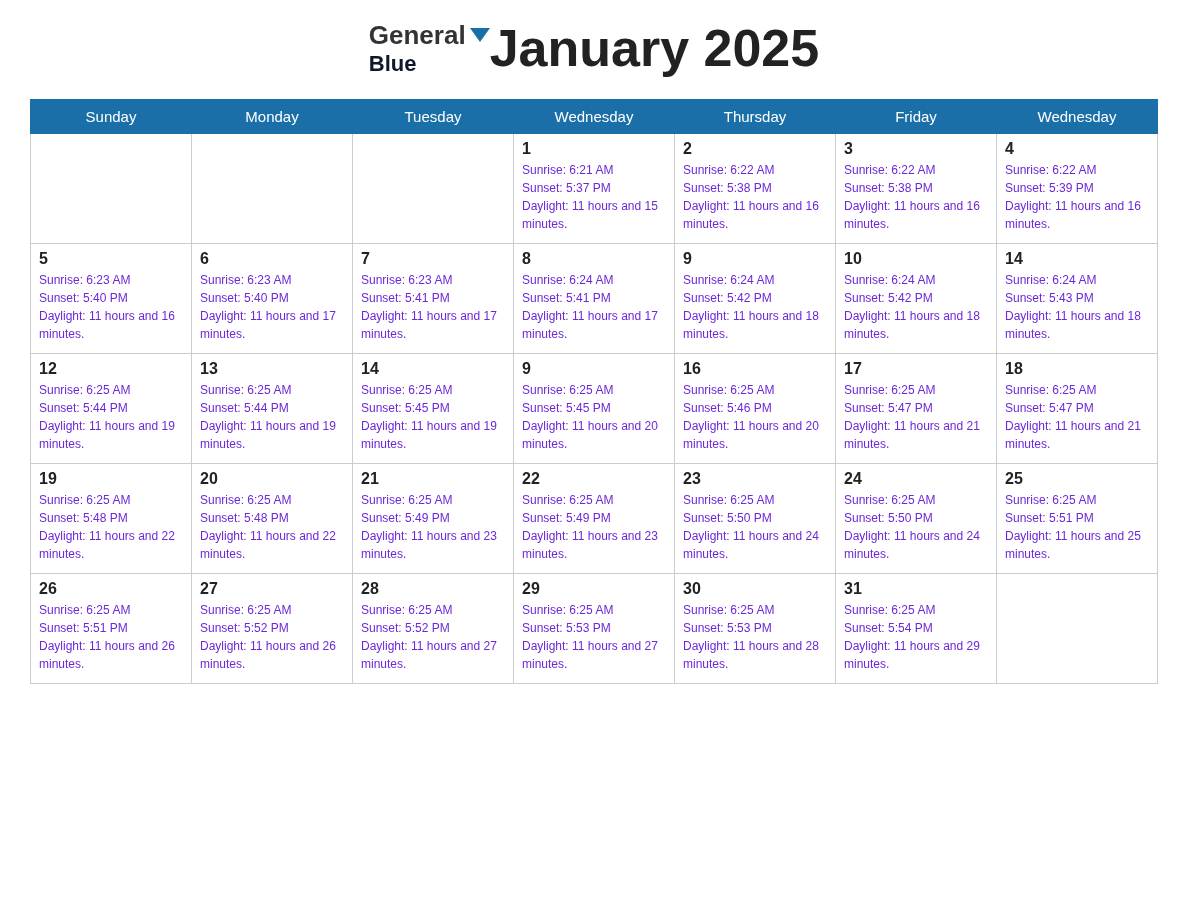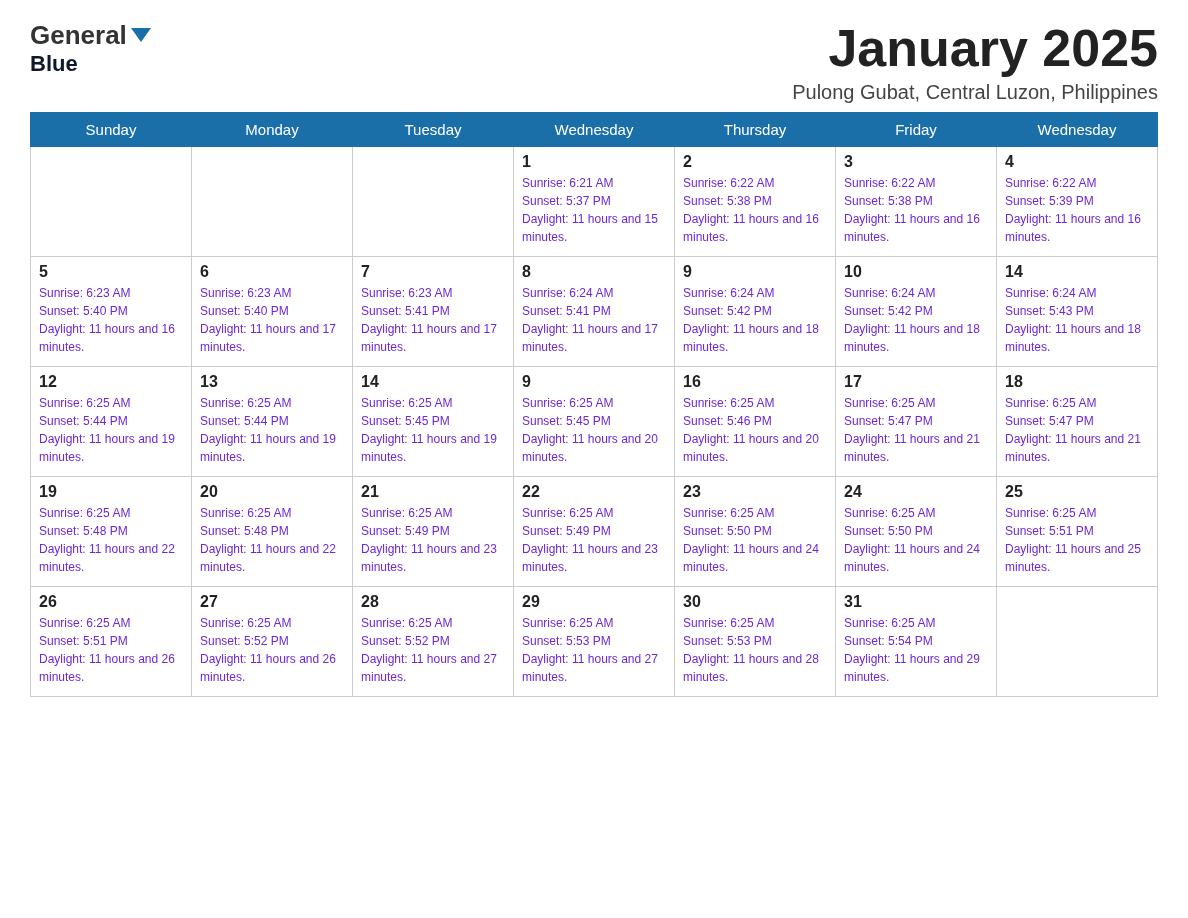--- a/index.html
+++ b/index.html
@@ -5,23 +5,23 @@
     * { box-sizing: border-box; margin: 0; padding: 0; }
     body {
       font-family: Arial, Helvetica, sans-serif;
       background: #fff;
       padding: 20px 30px;
       width: 1188px;
       min-height: 918px;
     }
     .header-area {
       display: flex;
-      justify-content: space-between;
+      justify-content: center;
       align-items: flex-start;
-      margin-bottom: 8px;
+      margin-bottom: 22px;
     }
     .logo-area {
       display: flex;
       flex-direction: column;
       align-items: flex-start;
     }
     .logo-text {
       display: flex;
       align-items: center;
     }
@@ -114,21 +114,20 @@
     <div class="logo-text">
       <span class="logo-general">General</span>
       <div class="logo-blue-part">
         <div class="logo-arrow"></div>
       </div>
     </div>
     <span class="logo-blue-text">Blue</span>
   </div>
   <div class="title-area">
     <div class="month-title">January 2025</div>
-    <div class="location-subtitle">Pulong Gubat, Central Luzon, Philippines</div>
   </div>
 </div>
 
 <table class="calendar-table">
   <thead>
     <tr>
     <th>Sunday</th>
         <th>Monday</th>
         <th>Tuesday</th>
         <th>Wednesday</th>

